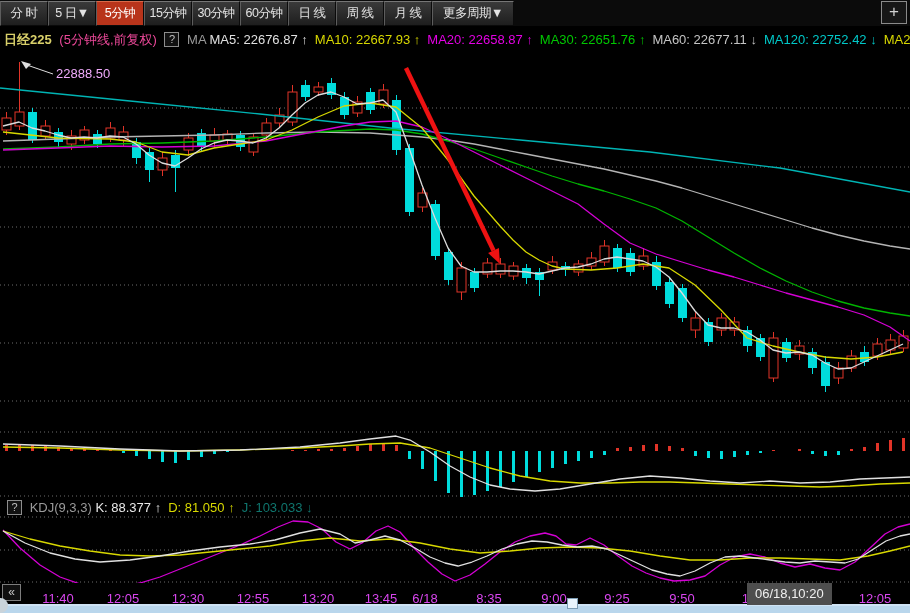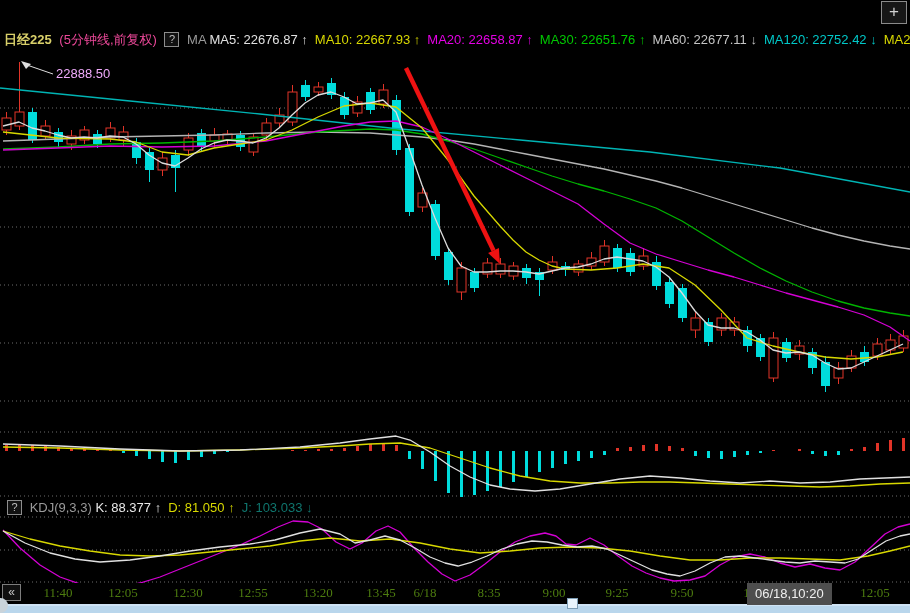--- a/index.html
+++ b/index.html
@@ -22,38 +22,50 @@
   .helpbox{display:inline-block;box-sizing:border-box;width:15px;height:15px;line-height:13px;text-align:center;
            border:1px solid #8d8d8d;color:#bdbdbd;font-size:11px;margin:0 4px;vertical-align:1px;cursor:pointer;background:#111;}
   .ind-item{margin-right:7px;}
   .ind-name{color:#9a9a9a;}
   
   .panelhdr{position:absolute;left:3px;height:18px;line-height:18px;font-size:13px;white-space:nowrap;color:#9a9a9a;z-index:5;}
   
   .callout{position:absolute;color:#f0abfc;font-size:13px;z-index:5;}
   
   .timeaxis{position:absolute;left:0;top:583px;width:910px;height:21px;background:#000;}
-  .tlabel{position:absolute;top:2px;transform:translateX(-50%);color:#4d7c0f;font-size:13px;white-space:nowrap;font-family:Liberation Serif, serif;}
+  .tlabel{position:absolute;top:8px;transform:translateX(-50%);color:#d946ef;font-size:13px;white-space:nowrap;}
   .backbtn{position:absolute;left:2px;top:1px;width:19px;height:17px;box-sizing:border-box;border:1px solid #7d7d7d;
            color:#c8c8c8;font-size:12px;line-height:14px;text-align:center;background:#101010;cursor:pointer;}
   .crossbox{position:absolute;left:747px;top:0px;height:20px;line-height:20px;padding:1px 8px;background:#4e4e4e;
             color:#f0f0f0;font-size:13px;z-index:6;}
   
   .scrolltrack{position:absolute;left:0;top:604px;width:910px;height:2px;background:#cfe3f4;}
   .scrollknob{position:absolute;left:567px;top:598px;width:11px;height:11px;box-sizing:border-box;
               background:#e8f3fc;border:1px solid #7d9db5;z-index:7;cursor:pointer;}
   .bstrip{position:absolute;left:0;top:606px;width:910px;height:7px;background:#b9d6ec;}
   .cornercircle{position:absolute;left:-7px;top:598px;width:15px;height:15px;border-radius:50%;background:#c9d3da;z-index:8;}
   svg{position:absolute;left:0;top:54px;}
 </style>
 </head>
 <body>
 
 <div id="screen">
 
+  <div class="tabbar">
+      <div class="tab">分 时</div>
+      <div class="tab">5 日▼</div>
+      <div class="tab active">5分钟</div>
+      <div class="tab">15分钟</div>
+      <div class="tab">30分钟</div>
+      <div class="tab">60分钟</div>
+      <div class="tab">日 线</div>
+      <div class="tab">周 线</div>
+      <div class="tab">月 线</div>
+      <div class="tab wide">更多周期▼</div>
+    </div>
   <div class="plusbtn">+</div>
 
   <div class="mabar">
     <span class="title">日经225</span>
     <span class="subtitle">(5分钟线,前复权)</span>
     <span class="helpbox">?</span>
     <span class="ind-name">MA</span>
     <span id="ma-items"><span class="ind-item" style="color: rgb(224, 224, 224);">MA5: 22676.87 ↑</span><span class="ind-item" style="color: rgb(216, 216, 0);">MA10: 22667.93 ↑</span><span class="ind-item" style="color: rgb(228, 0, 228);">MA20: 22658.87 ↑</span><span class="ind-item" style="color: rgb(0, 200, 0);">MA30: 22651.76 ↑</span><span class="ind-item" style="color: rgb(196, 196, 196);">MA60: 22677.11 ↓</span><span class="ind-item" style="color: rgb(0, 200, 200);">MA120: 22752.42 ↓</span><span class="ind-item" style="color: rgb(216, 216, 0);">MA2</span></span>
   </div>
 

